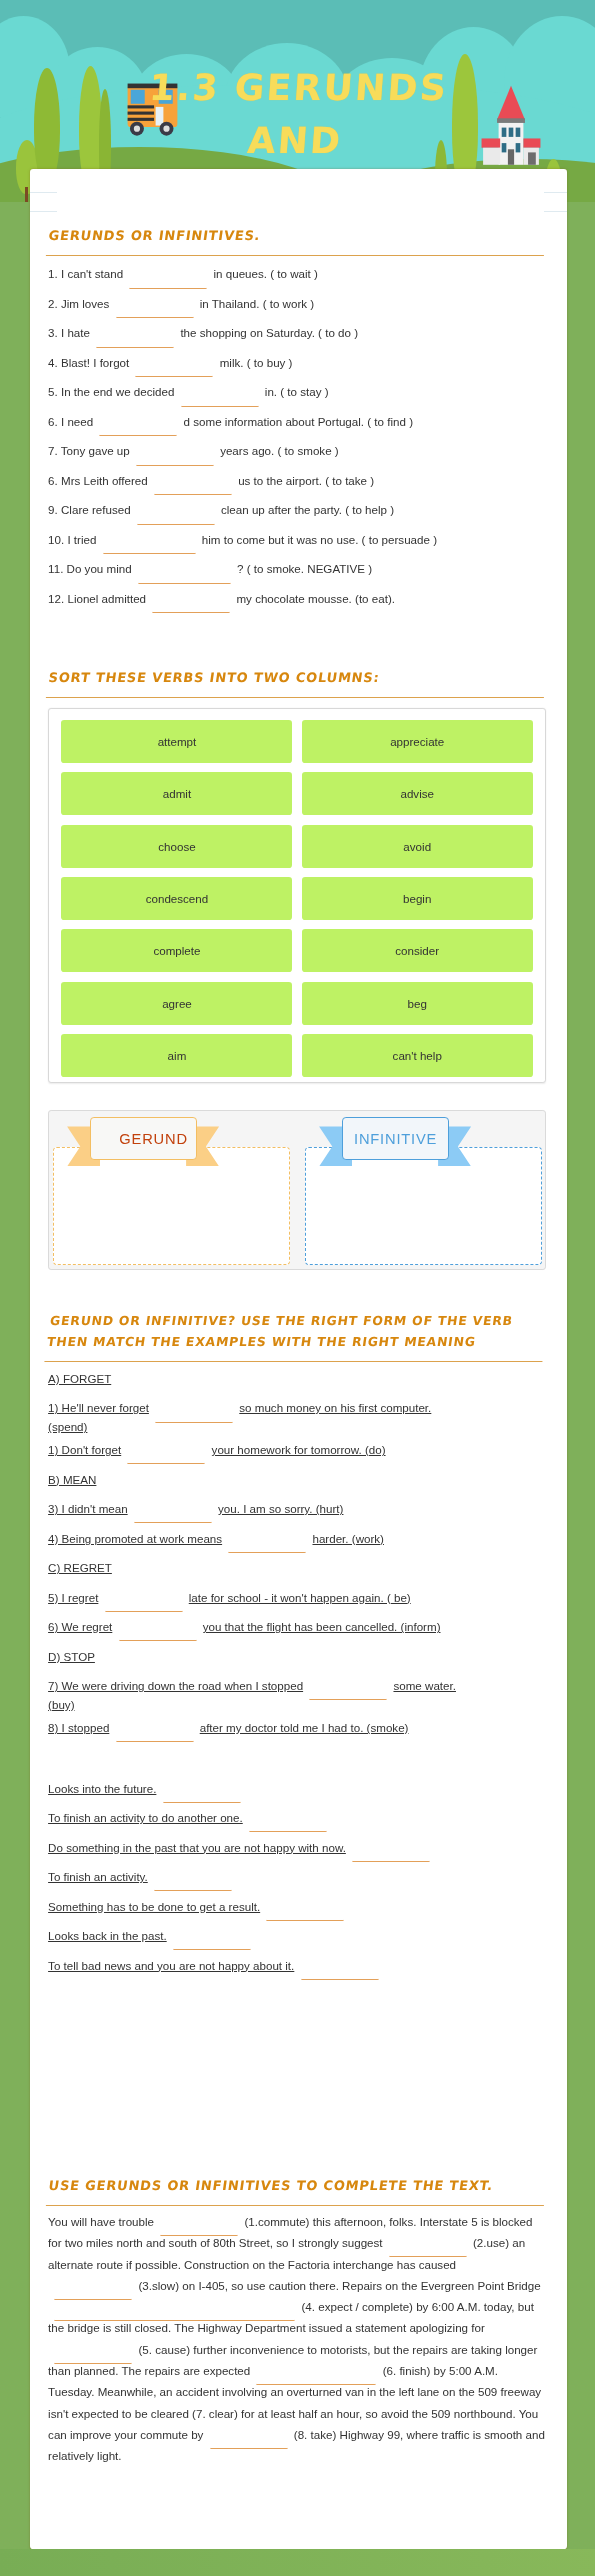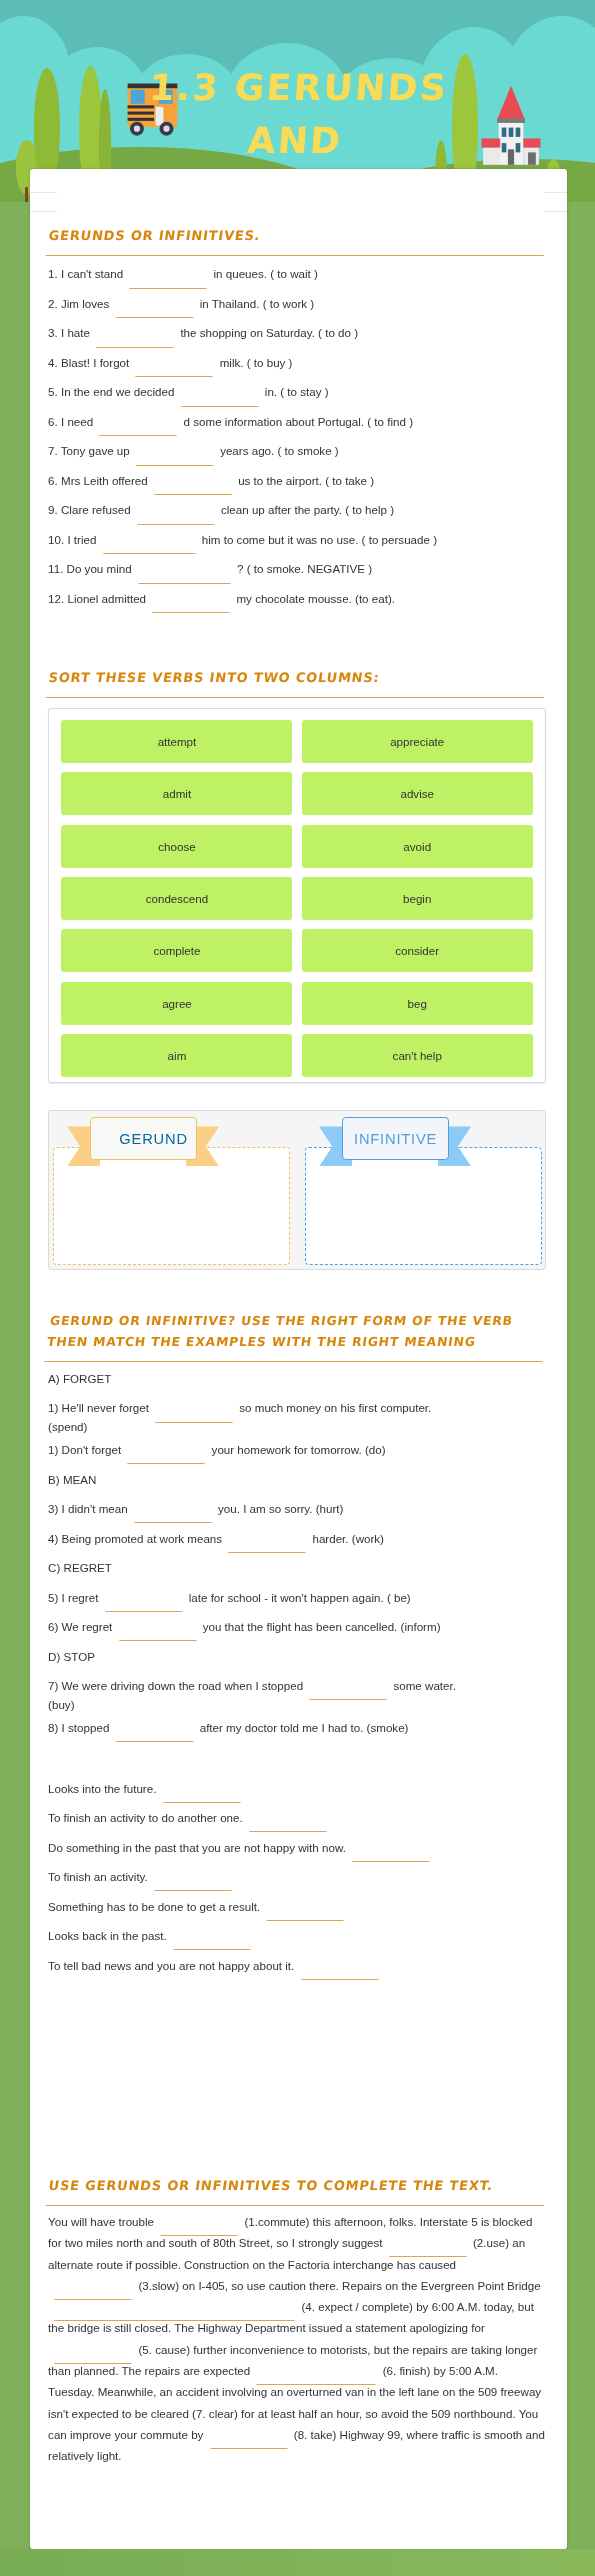--- a/index.html
+++ b/index.html
@@ -217,32 +217,32 @@
       </div>
     </div>
   </div>
 
   <div class="columns">
     <div class="drop g"></div>
     <div class="drop i"></div>
     <div class="ribbon" style="left:18px;">
       <div class="tail" style="left:0;background:#fbcf86;clip-path:polygon(0 0,100% 0,100% 100%,0 100%,40% 50%);"></div>
       <div class="tail" style="left:119px;background:#fbcf86;clip-path:polygon(0 0,100% 0,60% 50%,100% 100%,0 100%);"></div>
-      <div class="label" style="border:1.6px solid #f3be62;color:#0369a1;padding-left:20px;">GERUND</div>
+      <div class="label" style="border:1.6px solid #f3be62;color:#c2410c;padding-left:20px;">GERUND</div>
     </div>
     <div class="ribbon" style="left:270px;text-decoration:underline;">
       <div class="tail" style="left:0;background:#8ccbf5;clip-path:polygon(0 0,100% 0,100% 100%,0 100%,40% 50%);"></div>
       <div class="tail" style="left:119px;background:#8ccbf5;clip-path:polygon(0 0,100% 0,60% 50%,100% 100%,0 100%);"></div>
       <div class="label" style="border:1.6px solid #4e9fdb;color:#4e9fdb;background:#f2f6fa;">INFINITIVE</div>
     </div>
   </div>
 
   <div class="section" style="top:1141px;">
     <div class="sec-title wrap" style="font-size:12.4px;line-height:21px;">Gerund or infinitive? Use the right form of the verb then match the examples with the right meaning</div>
-    <div style="margin-top:1.6px;">
+    <div style="margin-top:1.6px;text-decoration:underline;">
       <div class="line">A) FORGET</div>
       <div class="line"><span>1) He'll never forget</span><span class="blank"></span><span>so much money on his first computer.</span></div>
       <div class="line" style="line-height:17px;margin-top:-4.7px;">(spend)</div>
       <div class="line"><span>1) Don't forget</span><span class="blank"></span><span>your homework for tomorrow. (do)</span></div>
       <div class="line">B) MEAN</div>
       <div class="line"><span>3) I didn't mean</span><span class="blank"></span><span>you. I am so sorry. (hurt)</span></div>
       <div class="line"><span>4) Being promoted at work means</span><span class="blank"></span><span>harder. (work)</span></div>
       <div class="line">C) REGRET</div>
       <div class="line"><span>5) I regret</span><span class="blank"></span><span>late for school - it won't happen again. ( be)</span></div>
       <div class="line"><span>6) We regret</span><span class="blank"></span><span>you that the flight has been cancelled. (inform)</span></div>

